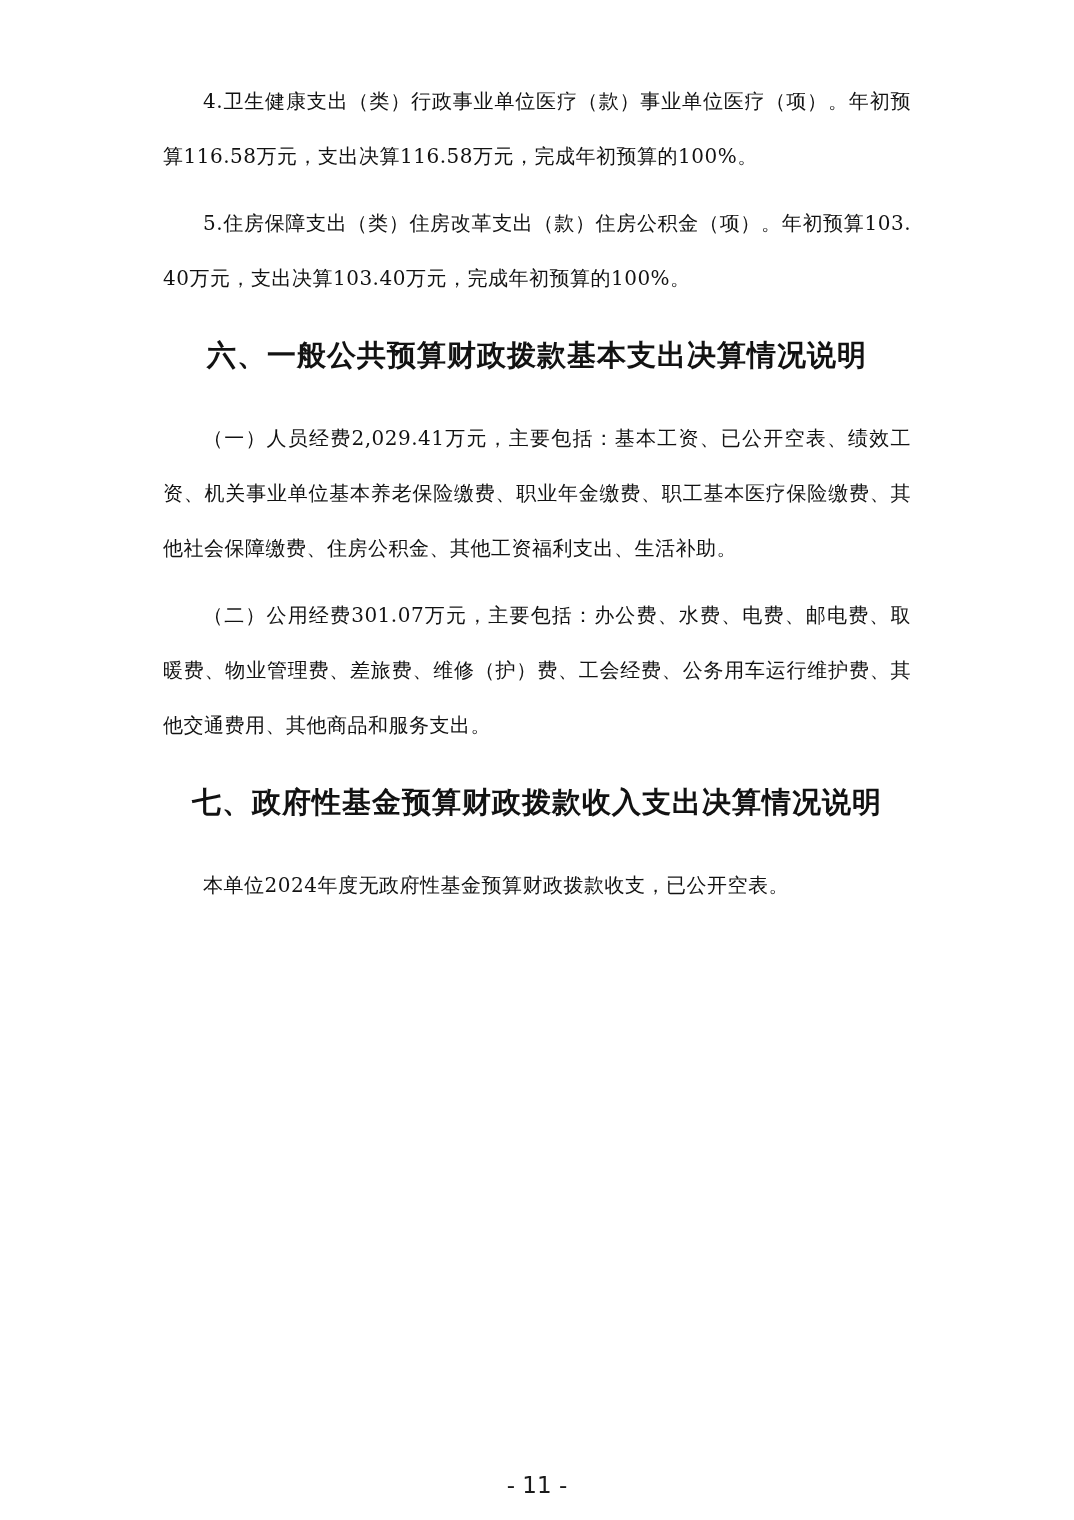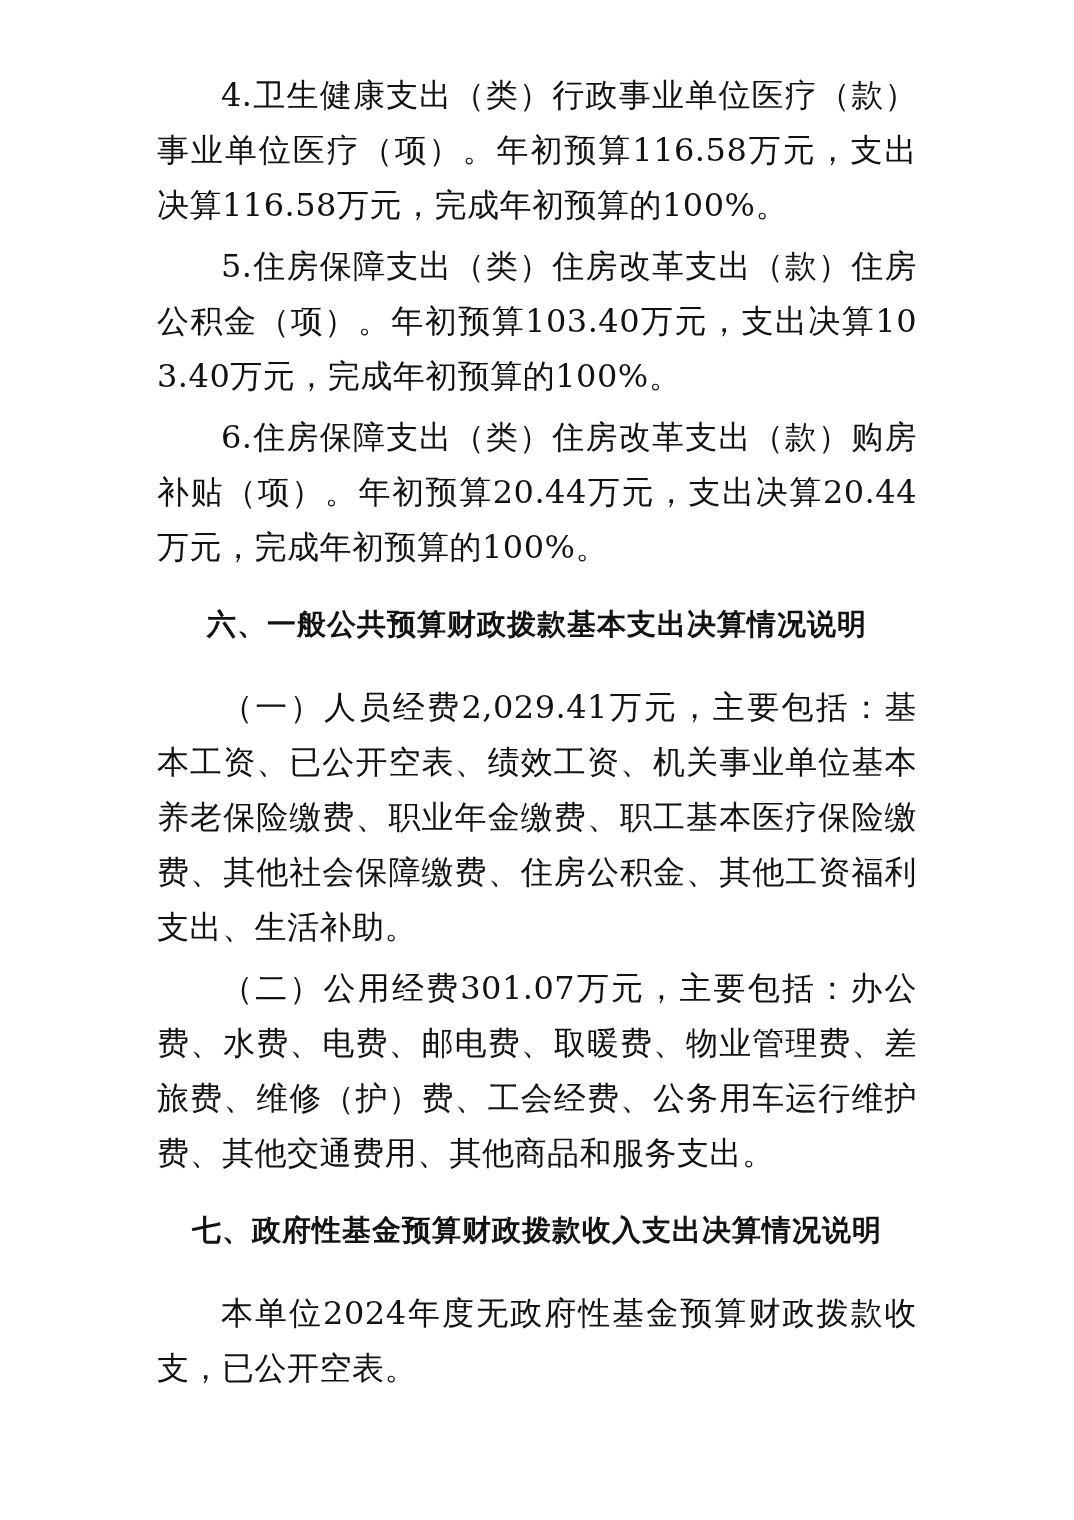--- a/index.html
+++ b/index.html
@@ -16,23 +16,23 @@
     font-family: "DejaVu Serif", serif;
     overflow: hidden;
     margin: 0 auto;
   }
   .content {
     width: 772px;
     margin: 0 auto;
     padding-top: 62px;
   }
   .para {
-    font-size: 32px;
+    font-size: 20px;
     line-height: 55px;
-    margin: 6px;
+    margin: 12px;
     text-align: justify;
     text-justify: inter-ideograph;
     text-align-last: left;
     text-indent: 2em;
     word-break: break-all;
     letter-spacing: 0.5px;
   }
   .heading {
     font-family: "DejaVu Sans", sans-serif;
     font-weight: bold;
@@ -56,28 +56,28 @@
 </head>
 <body>
 
 <div class="page">
   <div class="content">
 
     <p class="para">4.卫生健康支出（类）行政事业单位医疗（款）事业单位医疗（项）。年初预算116.58万元，支出决算116.58万元，完成年初预算的100%。</p>
 
     <p class="para">5.住房保障支出（类）住房改革支出（款）住房公积金（项）。年初预算103.40万元，支出决算103.40万元，完成年初预算的100%。</p>
 
-    <p class="para">6.住房保障支出（类）住房改革支出（款）购房补贴（项）。年初预算20.44万元，支出决算20.44万元，完成年初预算的100%。</p>
 
     <h2 class="heading">六、一般公共预算财政拨款基本支出决算情况说明</h2>
 
 
     <p class="para">（一）人员经费2,029.41万元，主要包括：基本工资、已公开空表、绩效工资、机关事业单位基本养老保险缴费、职业年金缴费、职工基本医疗保险缴费、其他社会保障缴费、住房公积金、其他工资福利支出、生活补助。</p>
 
     <p class="para">（二）公用经费301.07万元，主要包括：办公费、水费、电费、邮电费、取暖费、物业管理费、差旅费、维修（护）费、工会经费、公务用车运行维护费、其他交通费用、其他商品和服务支出。</p>
 
     <h2 class="heading">七、政府性基金预算财政拨款收入支出决算情况说明</h2>
 
     <p class="para">本单位2024年度无政府性基金预算财政拨款收支，已公开空表。</p>
 
   </div>
 
+  <div class="footer">- 11 -</div>
 </div>
 
 </body></html>

